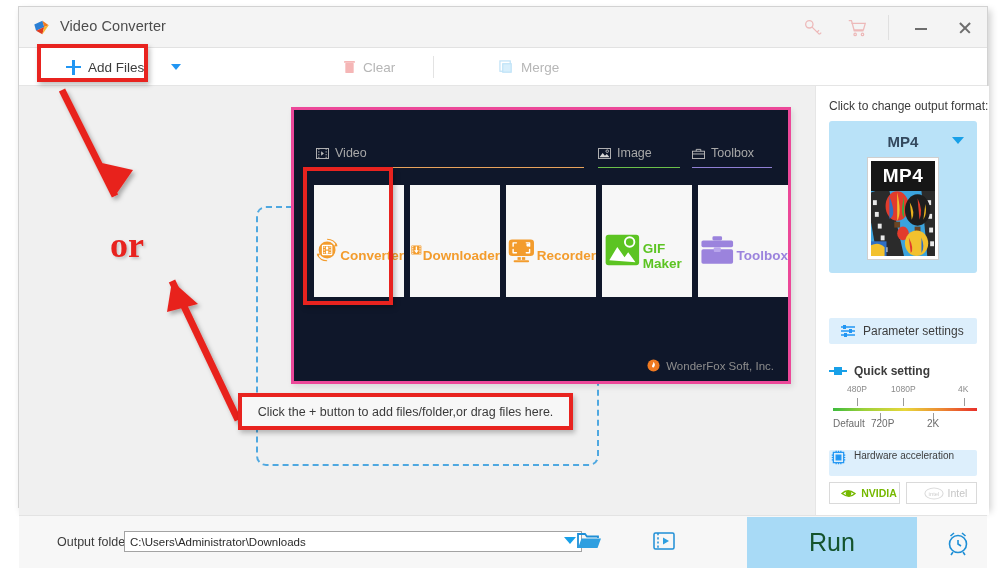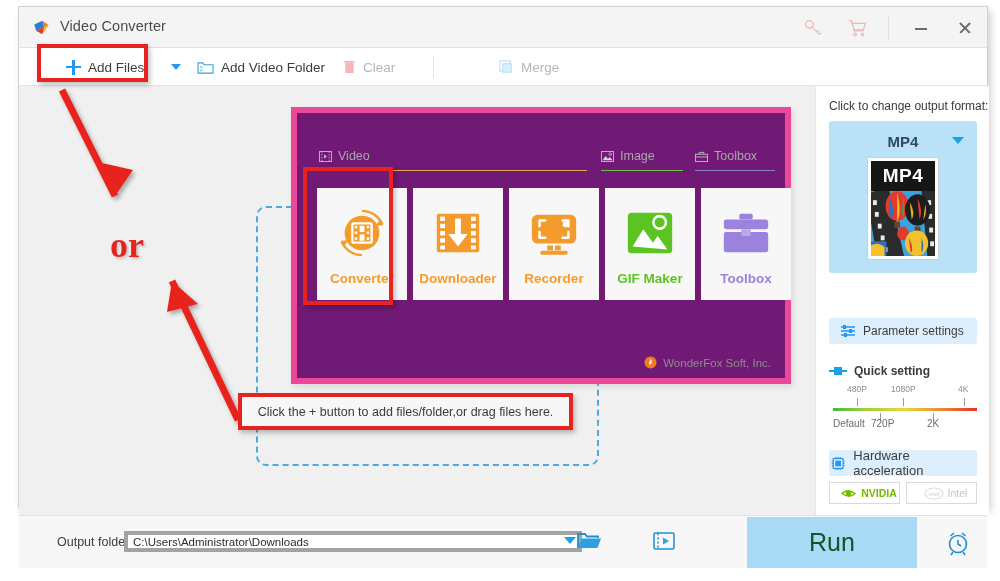--- a/index.html
+++ b/index.html
@@ -126,22 +126,22 @@
     position: absolute; left: 237px; top: 120px;
     width: 343px; height: 260px;
     border: 2px dashed #4fa8e0;
     border-radius: 10px;
   }
 
   
   .modpanel {
     position: absolute; left: 272px; top: 21px;
     width: 500px; height: 277px;
-    background: #701a75;
-    border: 6px solid #ec4899;
+    background: #0f172a;
+    border: 3px solid #ec4899;
     box-shadow: 2px 3px 6px rgba(0,0,0,0.10);
   }
   .mp-tabs {
     position: absolute; left: 22px; top: 37px;
     width: 456px; height: 28px;
   }
   .mp-tab {
     position: absolute; top: 0;
     display: flex; align-items: center; gap: 6px;
     font-size: 12.5px; color: #a8a8a8;
@@ -152,21 +152,21 @@
   .tab-image   { left: 282px; width: 82px; border-bottom: 1.6px solid #6cc04a; }
   .tab-toolbox { left: 376px; width: 80px; border-bottom: 1.6px solid #8f7fd4; }
 
   .modules {
     position: absolute; left: 20px; top: 75px;
     display: flex; gap: 6px;
   }
   .module {
     width: 90px; height: 112px;
     background: #f7f7f7;
-    display: flex; flex-direction: column;
+    display: flex; flex-direction: row;
     align-items: center; justify-content: flex-start;
     padding-top: 18px;
   }
   .module .mlabel {
     margin-top: 11px;
     font-size: 13.5px; font-weight: bold;
   }
   .mico { width: 54px; height: 54px; }
 
   .wf-brand {
@@ -289,23 +289,23 @@
   .sl-tick {
     position: absolute; width: 1px; background: #9a9a9a;
   }
   .sl-tick.up   { top: 14px; height: 8px; }
   .sl-tick.down { top: 29px; height: 8px; }
 
   .btn-hwaccel {
     position: absolute; left: 13px; top: 364px;
     width: 148px; height: 26px;
     background: #ddeffc;
-    display: flex; align-items: center; gap: 8px;
+    display: flex; gap: 8px;
     padding-left: 2px;
-    font-size: 13px; color: #3d3d3d;
+    font-size: 10px; color: #3d3d3d;
     border-radius: 2px;
   }
   .gpu-row {
     position: absolute; left: 13px; top: 396px;
     display: flex; gap: 6px;
   }
   .gpu-btn {
     width: 71px; height: 22px;
     border: 1px solid #dadada;
     background: #fff;
@@ -323,21 +323,21 @@
     border-top: 1px solid #e3e3e3;
   }
   .of-label {
     position: absolute; left: 38px; top: 19px;
     font-size: 12.5px; color: #3b3b3b;
   }
   .of-input {
     position: absolute; left: 105px; top: 15px;
     width: 458px; height: 21px;
     background: #ffffff;
-    border: 4px solid #a3a3a3;
+    border: 1px solid #a3a3a3;
     font-size: 11.5px; color: #2b2b2b;
     padding: 3px 22px 3px 5px;
     font-family: "Liberation Sans", sans-serif;
   }
   .of-drop {
     position: absolute; left: 545px; top: 21px;
     width: 0; height: 0;
     border-left: 6px solid transparent;
     border-right: 6px solid transparent;
     border-top: 7px solid #18a0e8;
@@ -390,28 +390,20 @@
     <div class="toolbar">
       <div class="tool-item t-addfiles">
         <span class="plus-ico"></span>
         <span>Add Files</span>
       </div>
 
       <div class="tool-item t-caret">
         <span class="caret-ico"></span>
       </div>
 
-      <div class="tool-item t-addfolder">
-        <svg width="17" height="15" viewBox="0 0 18 16" fill="none" stroke="#3aa0e0" stroke-width="1.2">
-          <path d="M1 3 h5 l1.5 2 H17 v9 H1 Z"></path>
-          <rect x="3" y="6.5" width="3" height="2.2" fill="#9fd6f5" stroke="none"></rect>
-          <rect x="3" y="10" width="3" height="2.2" fill="#9fd6f5" stroke="none"></rect>
-        </svg>
-        <span>Add Video Folder</span>
-      </div>
 
       <div class="tool-item t-clear">
         <svg width="13" height="15" viewBox="0 0 14 16">
           <rect x="2.5" y="3" width="9" height="11" rx="1" fill="#f5b6b6"></rect>
           <rect x="1" y="1" width="12" height="2" rx="1" fill="#f5b6b6"></rect>
         </svg>
         <span>Clear</span>
       </div>
 
       <div class="tool-div"></div>

